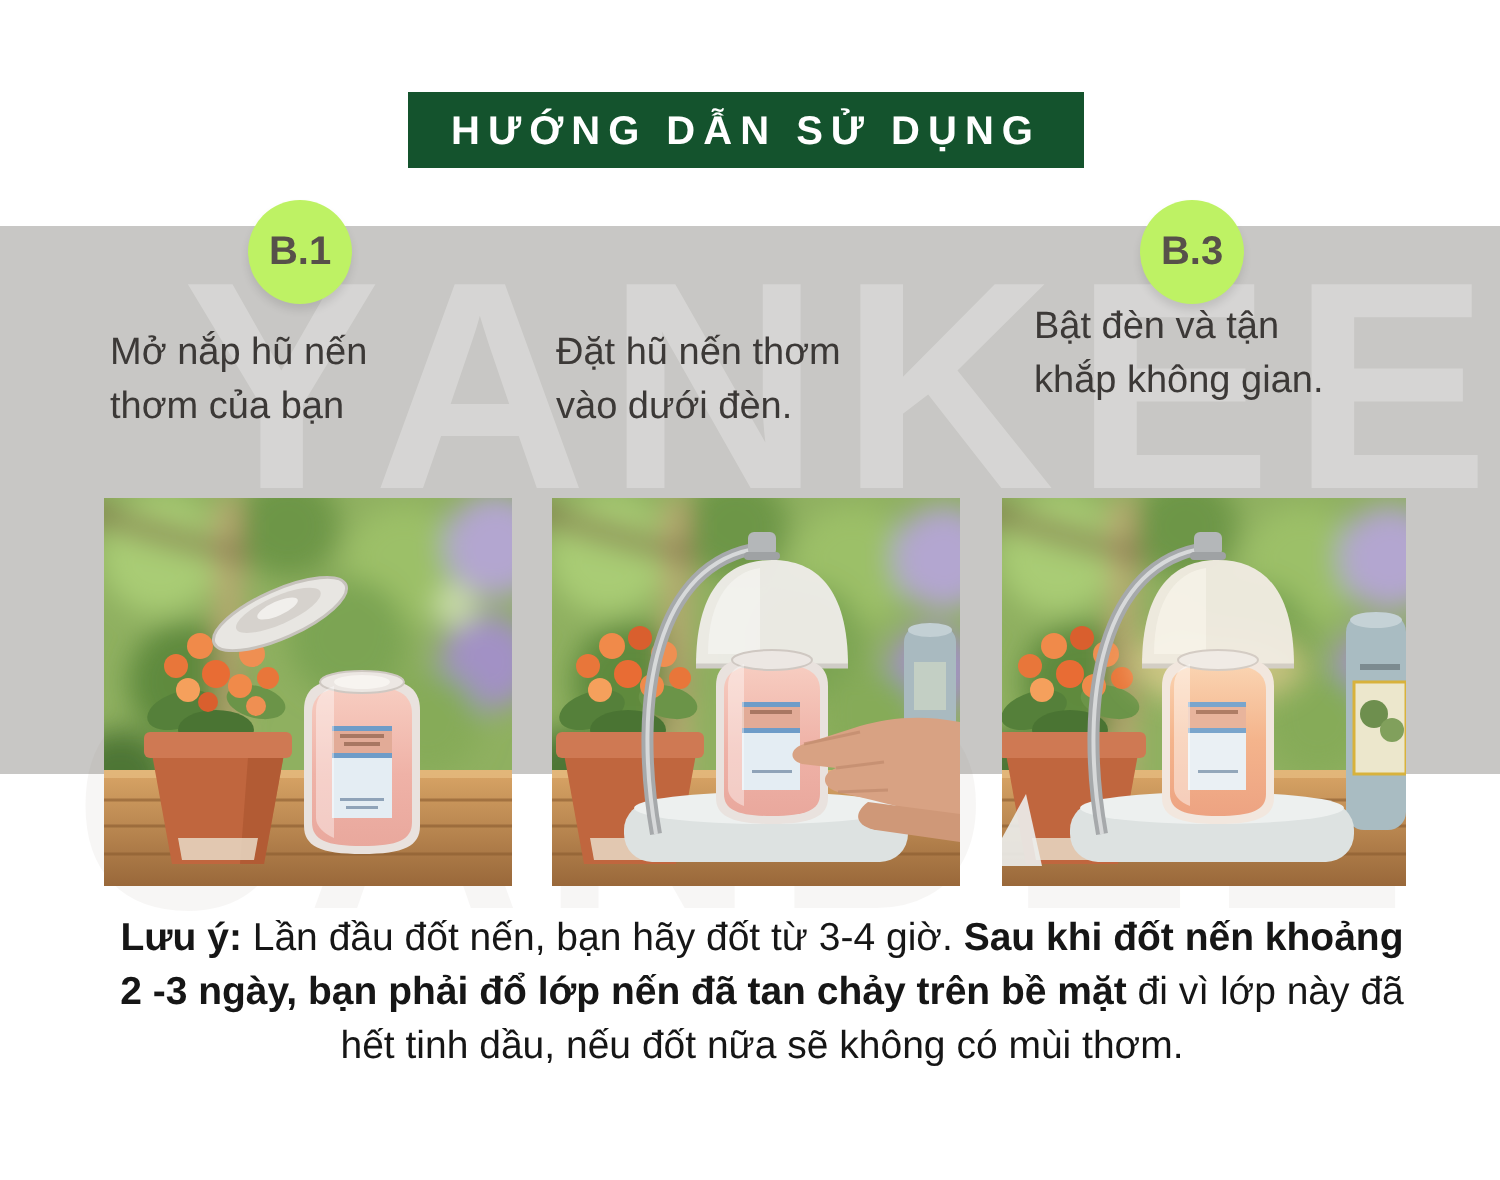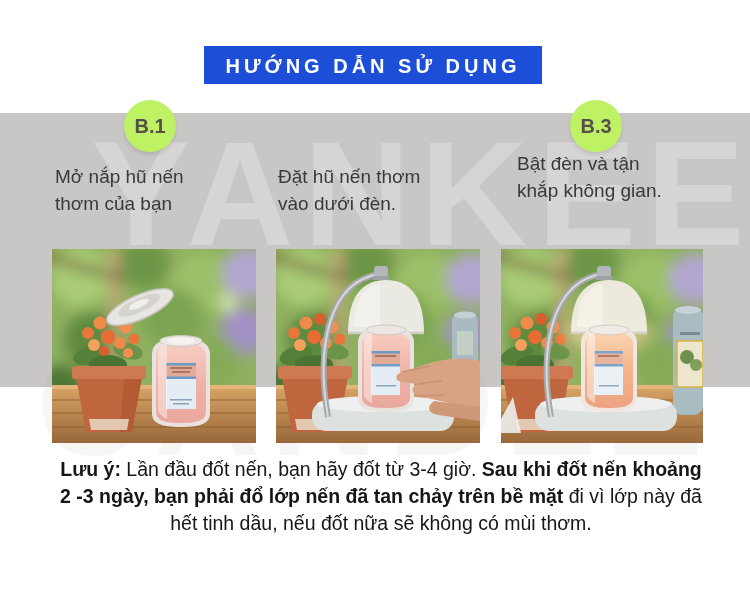--- a/index.html
+++ b/index.html
@@ -1,20 +1,20 @@
 <!DOCTYPE html>
 <html><head>
 <meta charset="utf-8">
 <style>
   html,body{margin:0;padding:0;}
   body{width:750px;height:590px;background:#ffffff;font-family:"Liberation Sans",sans-serif;-webkit-font-smoothing:antialiased;}
   .stage{position:relative;width:750px;height:590px;background:#ffffff;overflow:hidden;}
 
   
-  .header-bar{position:absolute;left:204px;top:46px;width:338px;height:38px;background:#1d4ed8;
+  .header-bar{position:absolute;left:204px;top:46px;width:338px;height:38px;background:#14532d;
     color:#ffffff;font-weight:700;font-size:20px;letter-spacing:4px;text-align:center;line-height:40px;z-index:3;}
 
   
   .gray-panel{position:absolute;left:0;top:113px;width:750px;height:274px;background:#c8c7c5;z-index:0;}
 
   
   .wm{position:absolute;left:0;width:750px;text-align:center;font-weight:700;letter-spacing:10px;
     font-size:148px;line-height:1;z-index:1;pointer-events:none;user-select:none;}
   .wm-1{top:120px;color:rgba(255,255,255,0.26);margin-left:48px;}
   .wm-2{top:330px;color:rgba(150,140,130,0.08);}

